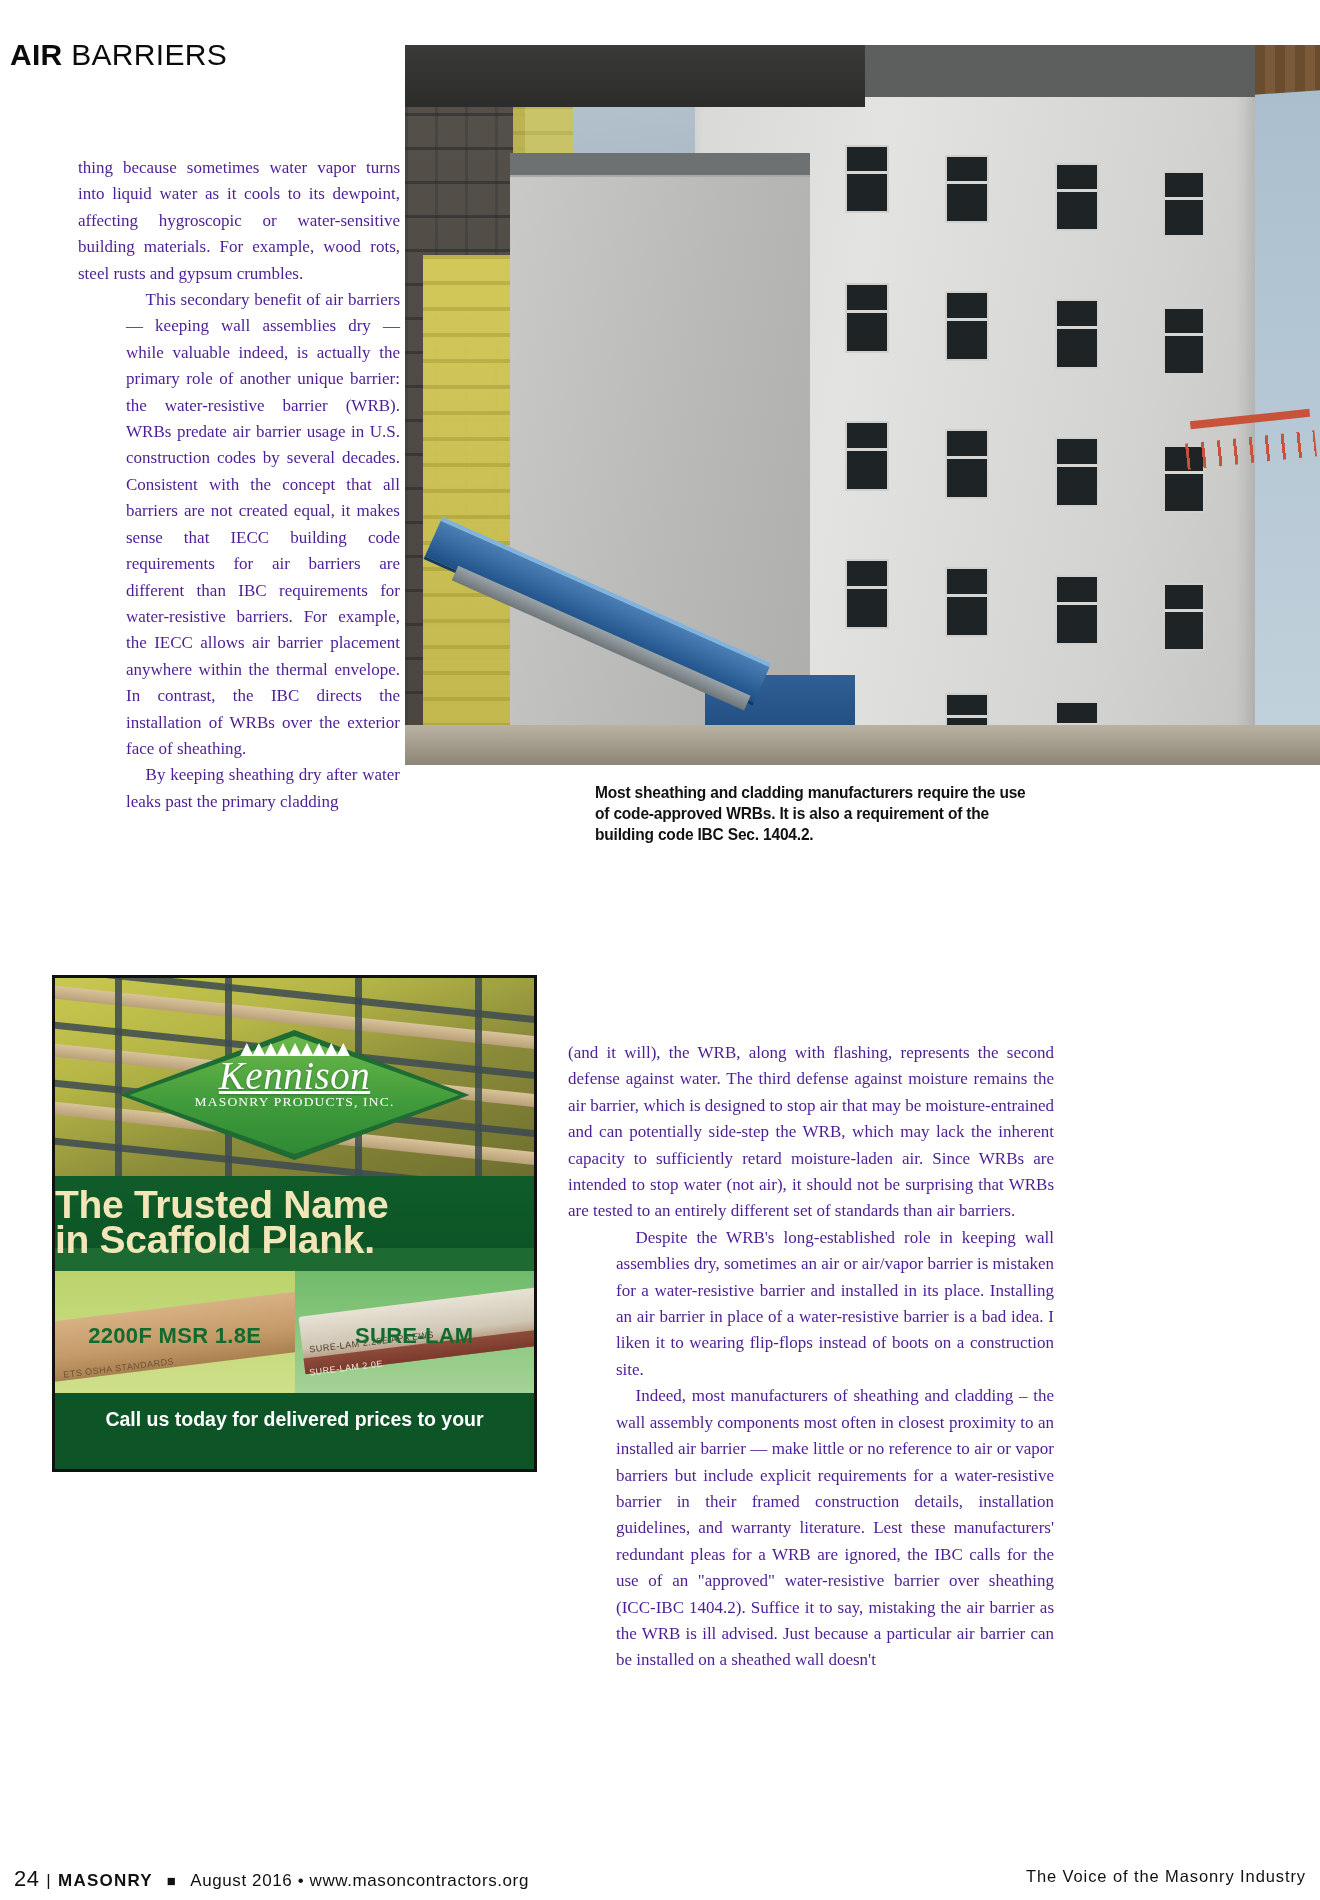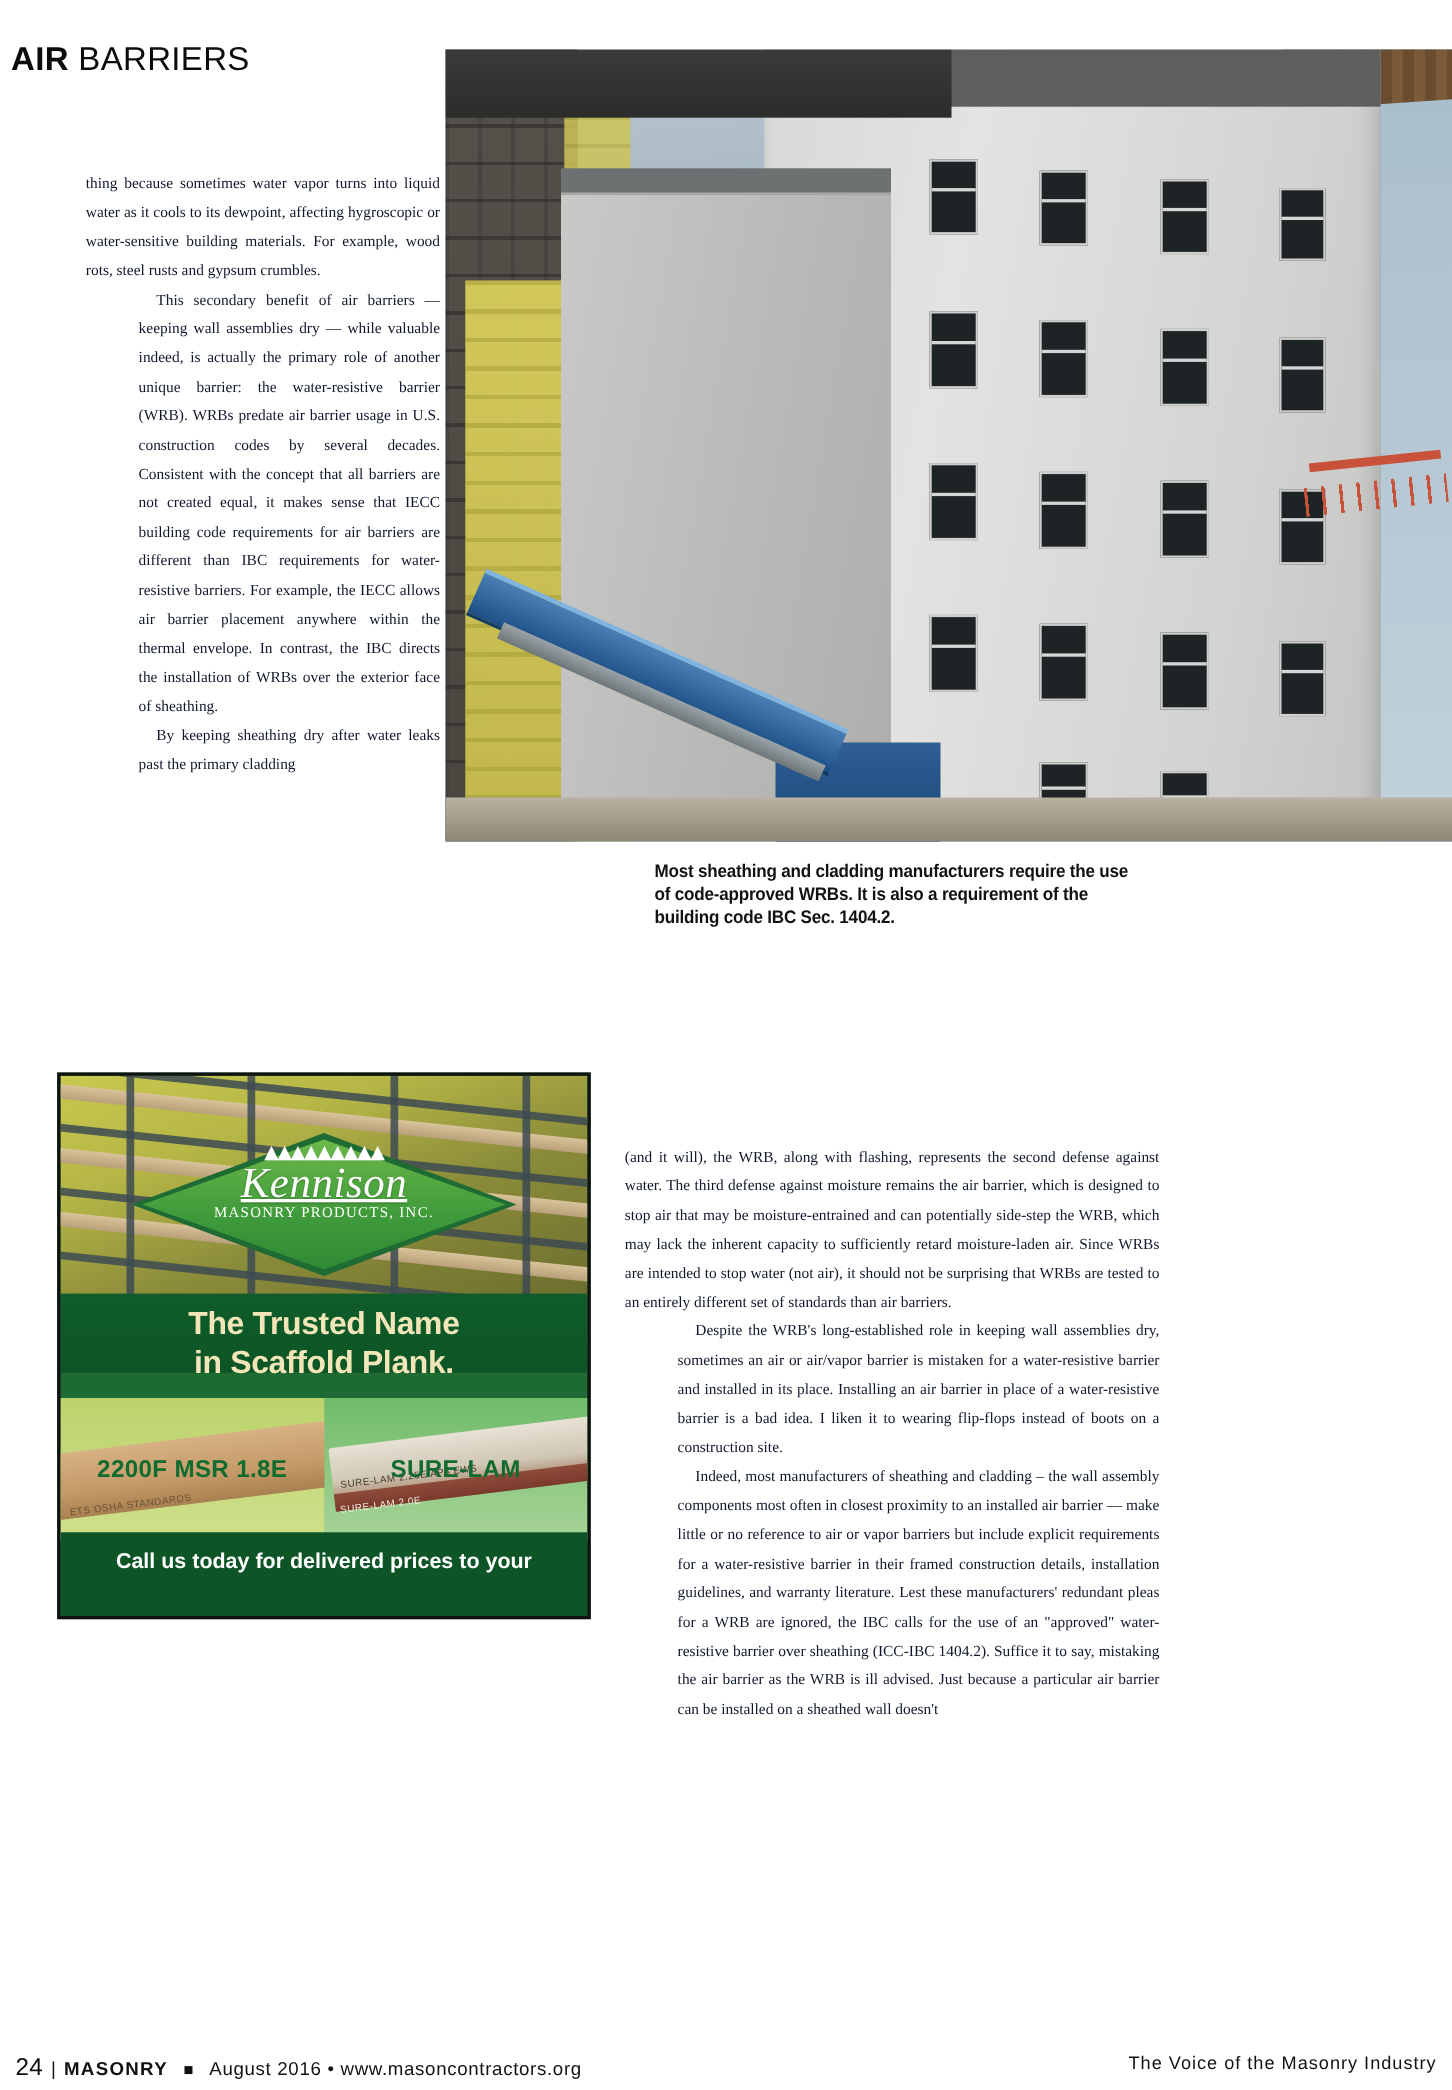--- a/index.html
+++ b/index.html
@@ -115,21 +115,21 @@
   }
   .ground{
     position:absolute; left:0; bottom:0; width:915px; height:40px;
     background:linear-gradient(180deg,#b9b1a2,#8d8576);
   }
 
   
   .col {
     position: absolute;
     font-family: "Liberation Serif", serif;
-    font-size: 14px; line-height: 26.4px; color:#0f172a;
+    font-size: 17px; line-height: 26.4px; color:#4c1d95;
     text-align: justify; hyphens: auto;
   }
   .col p { margin:0; text-indent: 0; }
   .col p + p { text-indent: 1.15em; margin-left: 48px; }
 
   #col-left  { left: 78px; top: 155px; width: 322px; }
   #col-right { left: 568px; top: 1040px; width: 486px; }
 
   
   .caption {
@@ -177,23 +177,23 @@
     font-size:39px; line-height:40px; letter-spacing:.5px;
     text-shadow:0 1px 2px rgba(0,0,0,.25);
     text-decoration:underline;
   }
   .logo-sub{
     font-family:"Liberation Serif", serif; font-size:13.5px; letter-spacing:1.2px; margin-top:-2px;
   }
   .ad-tagline{
     position:absolute; left:0; top:198px; width:100%; height:72px;
     background:linear-gradient(180deg,#0f5c2a,#0d5526);
-    color:#f2e6b8; text-align:center;
+    color:#f2e6b8; text-align:left;
     font-family:"Liberation Sans", sans-serif; font-weight:700;
-    font-size:29px; line-height:35px; padding-top:11px; letter-spacing:-.3px;
+    font-size:39px; line-height:35px; padding-top:11px; letter-spacing:-.3px;
   }
   .ad-products{
     position:absolute; left:0; top:293px; width:100%; height:130px; overflow:hidden;
     background:linear-gradient(90deg,#b9d06a 0 50%, #8fc46e 50% 100%);
   }
   .prod-half{ position:absolute; top:0; width:50%; height:100%; }
   .prod-half.l{ left:0; background:linear-gradient(180deg,#bcd36c,#cfe08c); }
   .prod-half.r{ left:50%; background:linear-gradient(180deg,#6fbb6a,#a9d498); }
   .board-l{
     position:absolute; left:-12px; top:36px; width:260px; height:60px;

